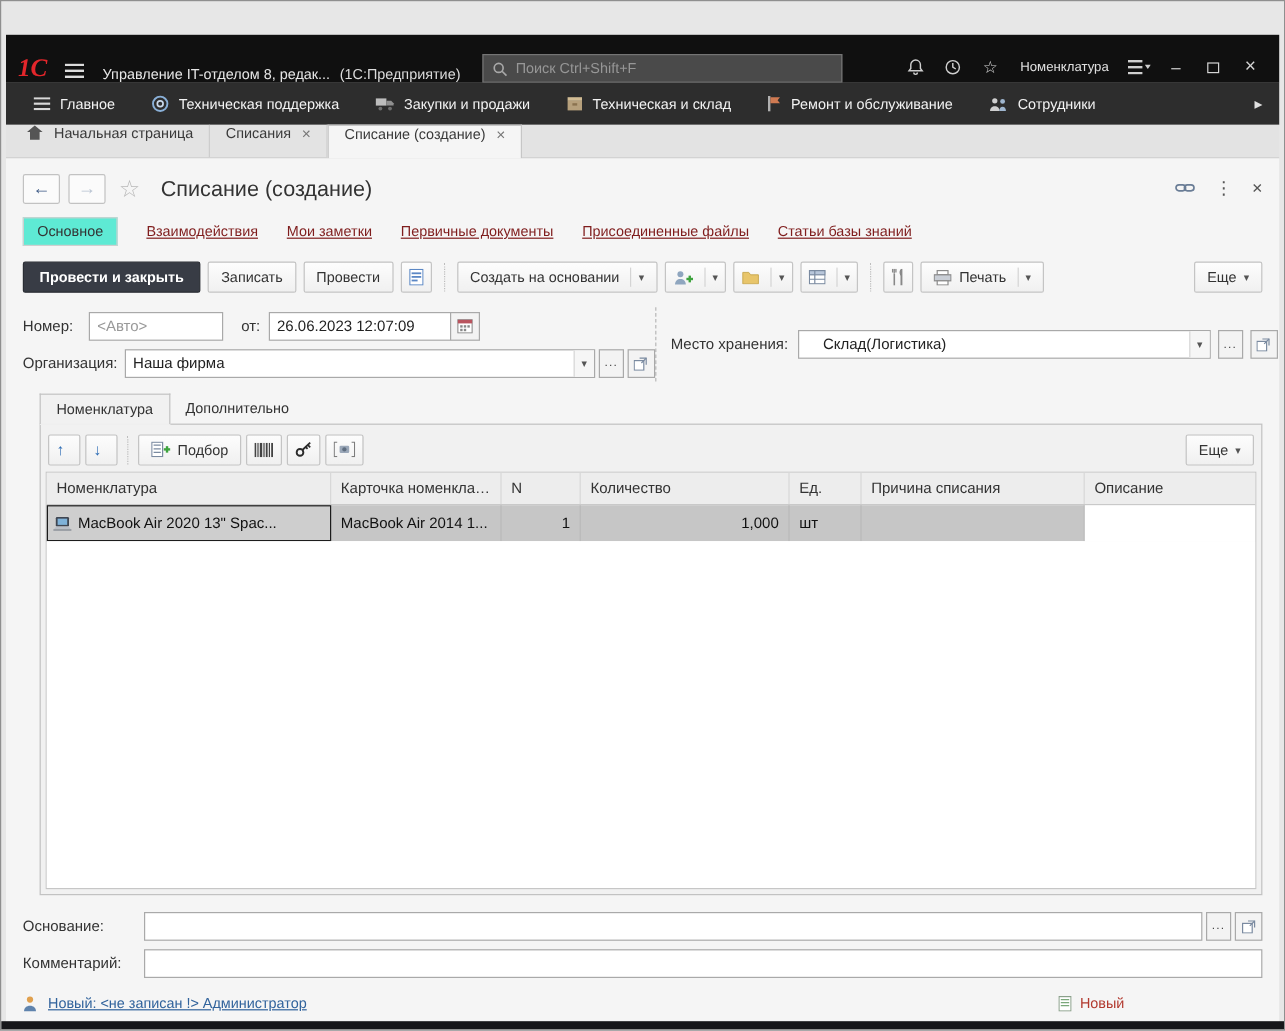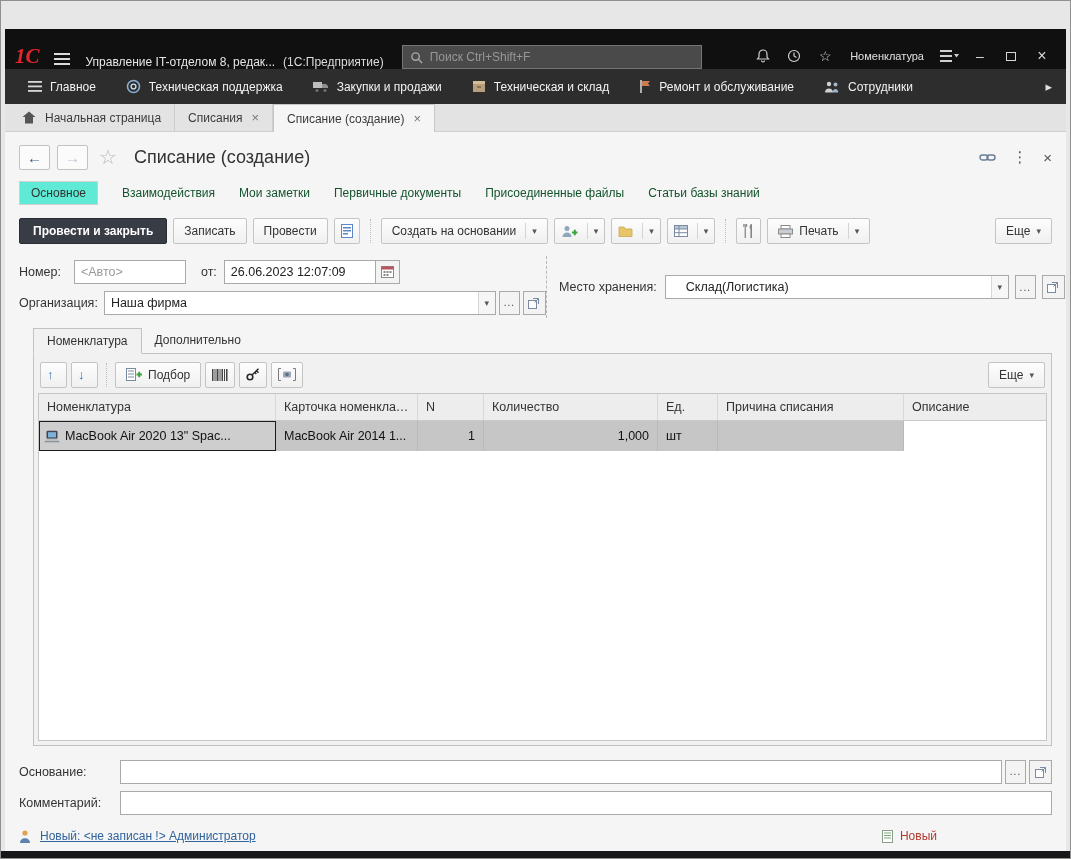--- a/index.html
+++ b/index.html
@@ -31,39 +31,39 @@
   
   .menubar{ height:35px; background:#2d2d2d; display:flex; align-items:center;
             padding:0 8px; color:#f2f2f2; font-size:12px; flex:0 0 auto; }
   .mb-item{ display:flex; align-items:center; gap:8px; padding:0 15px; height:100%;
             cursor:pointer; white-space:nowrap; }
   .mb-more{ margin-left:auto; color:#e0e0e0; background:none; border:none; font-size:13px; cursor:pointer; padding:0 6px; }
 
   
   .tabbar{ height:28px; background:#e3e3e3; border-bottom:1px solid #cfcfcf; display:flex;
            align-items:flex-end; padding:0 4px; font-size:12px; color:#3a3a3a; flex:0 0 auto; }
-  .tab{ display:flex; align-items:center; gap:9px; padding:0 13px; height:27px;
+  .tab{ display:flex; align-items:flex-start; gap:9px; padding:0 13px; height:27px;
         border-right:1px solid #cdcdcd; cursor:pointer; white-space:nowrap; }
   .tab.active{ background:#f5f5f5; border:1px solid #c6c6c6; border-bottom:none; height:28px; margin-bottom:-1px; }
   .tab-close{ color:#777; font-size:13px; cursor:pointer; }
 
   
   .form{ flex:1; background:#f5f5f5; display:flex; flex-direction:column; padding:6px 14px 0; overflow:hidden; }
   .form-header{ display:flex; align-items:center; gap:7px; height:38px; flex:0 0 auto; }
   .nav-btn{ width:31px; height:25px; border:1px solid #c2c2c2; background:#fbfbfb; display:flex;
             align-items:center; justify-content:center; font-size:15px; color:#3d5a86; cursor:pointer; border-radius:2px; }
   .nav-btn.disabled{ color:#b9c4d2; }
   .hdr-star{ font-size:20px; color:#b9b9b9; margin:0 4px; }
   .form-title{ font-size:18px; color:#333; font-weight:normal; margin-left:6px; }
   .hdr-right{ margin-left:auto; display:flex; align-items:center; gap:16px; }
   .hdr-ico{ background:none; border:none; color:#555; font-size:15px; cursor:pointer; }
 
   .nav-links{ display:flex; align-items:center; gap:24px; height:30px; font-size:12px; margin-top:2px; flex:0 0 auto; }
   .nav-active{ background:#5eead4; border:1px solid #cfcfcf; padding:4px 11px; color:#333; cursor:pointer; }
-  .nav-link{ color:#14532d; cursor:pointer; white-space:nowrap; }
+  .nav-link{ color:#7f1d1d; text-decoration:underline; cursor:pointer; white-space:nowrap; }
 
   .cmdbar{ display:flex; align-items:center; gap:6px; height:38px; margin-top:4px; flex:0 0 auto; }
   .btn{ height:26px; display:inline-flex; align-items:center; gap:6px; padding:0 10px;
         border:1px solid #c4c4c4; background:linear-gradient(#fdfdfd,#f0f0f0); color:#333;
         font-size:12px; cursor:pointer; border-radius:2px; white-space:nowrap; }
   .btn-primary{ background:#383c45; border-color:#2b2e35; color:#fff; font-weight:bold; padding:0 13px; }
   .icon-btn{ padding:0 6px; }
   .caret{ font-size:9px; color:#555; }
   .split-caret{ border-left:1px solid #d4d4d4; padding-left:6px; margin-left:3px; height:16px;
                 display:flex; align-items:center; }

